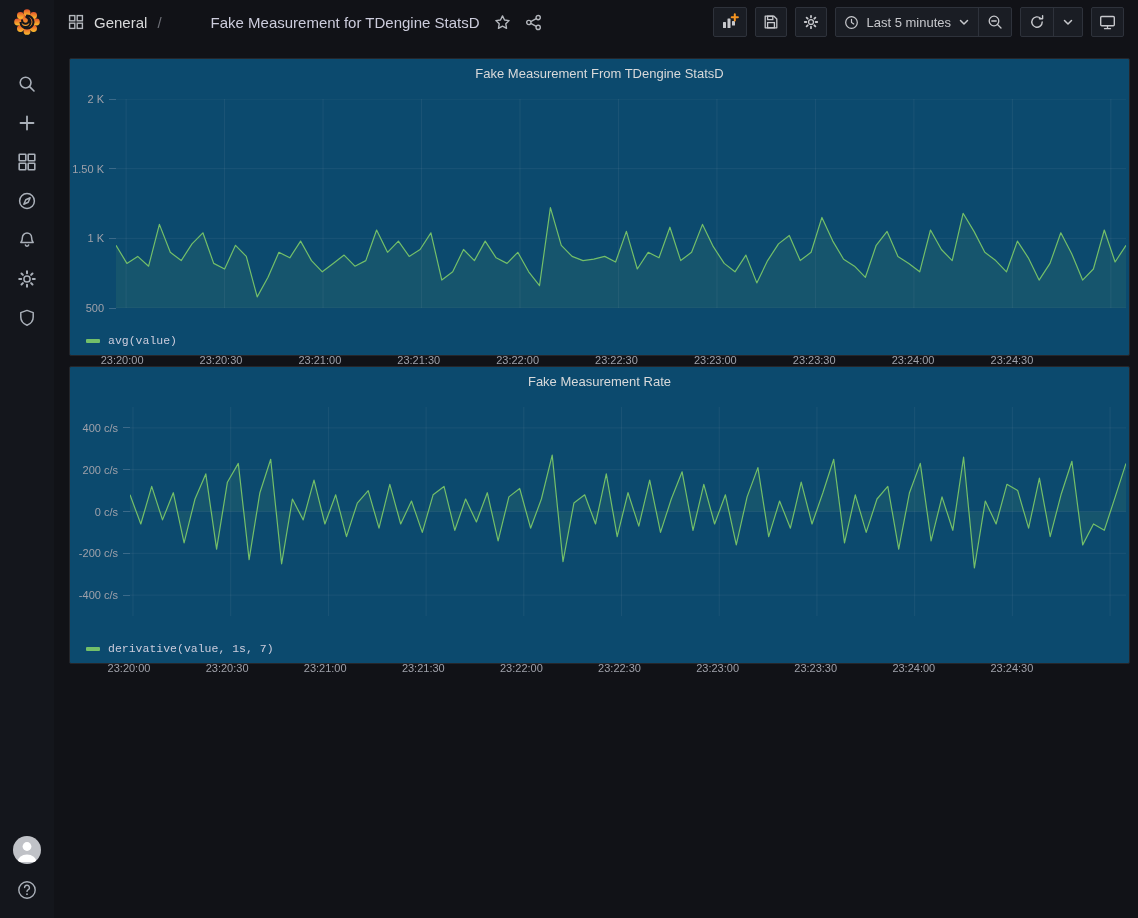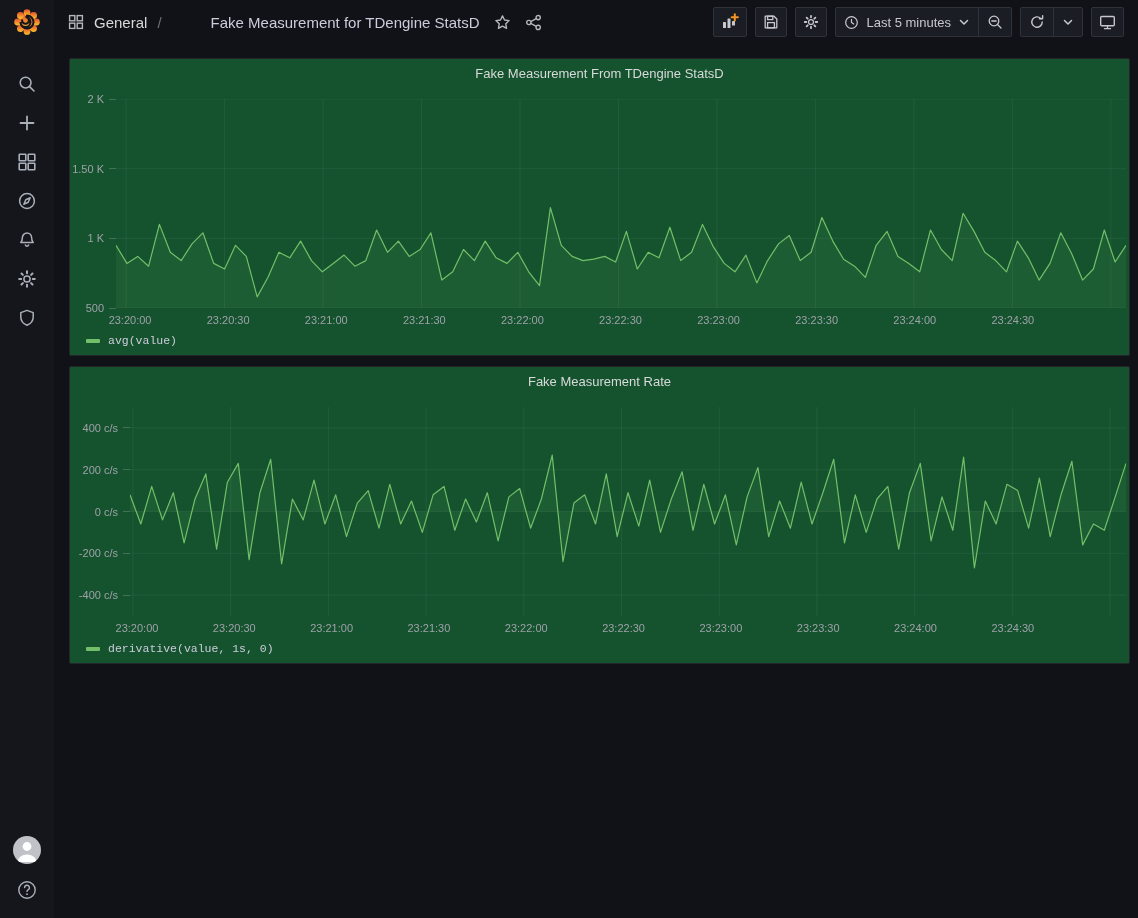--- a/index.html
+++ b/index.html
@@ -26,34 +26,34 @@
   .crumb-actions .act { cursor:pointer; display:flex; }
 
   .nav-right { margin-left:auto; display:flex; align-items:center; gap:8px; }
   .tbtn { height:30px; min-width:32px; padding:0 7px; display:flex; align-items:center; justify-content:center; gap:6px;
           background:#1a1d24; border:1px solid #2e323b; border-radius:2px; color:#c7c8cc; font-size:13px; cursor:pointer; }
   .tgroup { display:flex; align-items:stretch; height:30px; border:1px solid #2e323b; border-radius:2px; background:#1a1d24; }
   .tgroup .seg { display:flex; align-items:center; justify-content:center; padding:0 8px; gap:7px; color:#c7c8cc; font-size:13px; cursor:pointer; }
   .tgroup .seg + .seg { border-left:1px solid #2e323b; }
 
   
-  .panel { position:absolute; left:69px; width:1061px; height:298px; background:#14532d; border:1px solid #25262b; border-radius:2px; }
+  .panel { position:absolute; left:69px; width:1061px; height:298px; background:#0c4a6e; border:1px solid #25262b; border-radius:2px; }
   .panel-1 { top:58px; }
   .panel-2 { top:366px; }
   .panel-title { height:28px; display:flex; align-items:center; justify-content:center; font-size:13px; font-weight:500; color:#d8d9da; cursor:pointer; }
   .chart-body { position:absolute; left:8px; right:3px; top:40px; height:209px; display:flex; }
   .y-col { position:relative; flex:0 0 auto; }
   .p1 .y-col { width:38px; }
   .p2 .y-col { width:52px; }
   .y-lab { position:absolute; right:0; transform:translateY(-50%); display:flex; align-items:center; gap:5px;
            font-size:11px; color:#9fa1aa; white-space:nowrap; }
   .y-lab .dash { width:7px; height:1px; background:rgba(204,204,220,.25); }
   .plot-area { position:relative; flex:1 1 auto; }
   .plot-area svg { display:block; position:absolute; inset:0; }
-  .x-row { position:absolute; left:12px; right:3px; height:16px; }
+  .x-row { position:absolute; left:4px; right:3px; height:16px;margin-top:40px; }
   .p1 .x-row { top:253px; }
   .p2 .x-row { top:253px; }
   .x-lab { position:absolute; top:2px; transform:translateX(-50%); font-size:11px; color:#9fa1aa; white-space:nowrap; }
   .legend { position:absolute; left:16px; display:flex; align-items:center; gap:8px; cursor:pointer;font-family:Liberation Mono, monospace; }
   .p1 .legend { top:275px; }
   .p2 .legend { top:275px; }
   .legend .swatch { width:14px; height:4px; border-radius:1px; }
   .legend .ltext { font-size:11.5px; color:#ccccdc; }
 </style>
 </head>
@@ -360,15 +360,15 @@
       <div class="x-lab" style="left: calc(29.73% + 36.5404px);">23:21:30</div>
       <div class="x-lab" style="left: calc(39.54% + 31.4392px);">23:22:00</div>
       <div class="x-lab" style="left: calc(49.35% + 26.338px);">23:22:30</div>
       <div class="x-lab" style="left: calc(59.16% + 21.2368px);">23:23:00</div>
       <div class="x-lab" style="left: calc(68.97% + 16.1356px);">23:23:30</div>
       <div class="x-lab" style="left: calc(78.78% + 11.0344px);">23:24:00</div>
       <div class="x-lab" style="left: calc(88.59% + 5.9332px);">23:24:30</div>
     </div>
   <div class="legend">
     <span class="swatch" style="background: rgb(115, 191, 105);"></span>
-    <span class="ltext">derivative(value, 1s, 0)</span>
+    <span class="ltext">derivative(value, 1s, 7)</span>
   </div>
 </div>
 
 </body></html>

